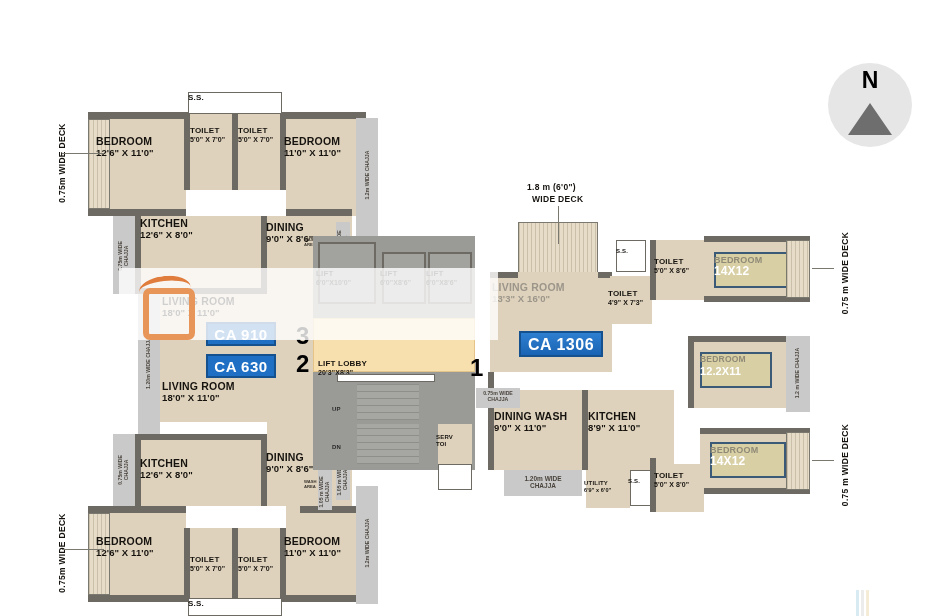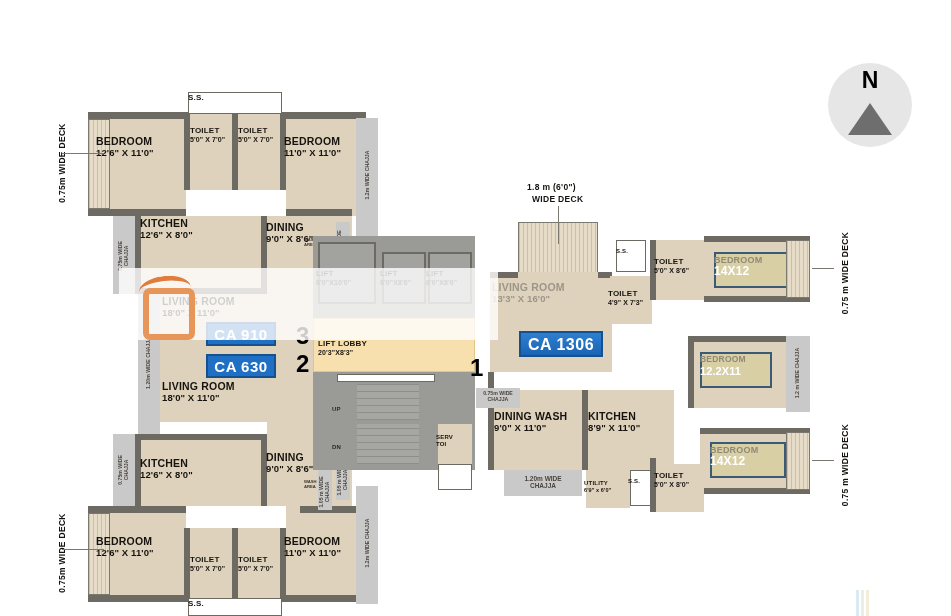--- a/index.html
+++ b/index.html
@@ -267,21 +267,21 @@
   <div class="lbl sm" style="left:380px;top:270px;width:48px;color:#2b2b2b;">
     <span class="n">LIFT</span>
     <span class="d">6'0"X8'6"</span>
   </div>
   <div class="lbl sm" style="left:426px;top:270px;width:48px;color:#2b2b2b;">
     <span class="n">LIFT</span>
     <span class="d">6'0"X8'6"</span>
   </div>
 
   <div style="position:absolute;left:313px;top:318px;width:162px;height:54px;background:#f8dfae;border:1px solid #e4c489;box-sizing:border-box;"></div>
-  <div class="lbl sm" style="left:318px;top:340px;width:152px;">
+  <div class="lbl sm" style="left:318px;top:360px;width:152px;">
     <span class="n">LIFT LOBBY</span>
     <span class="d">20'3"X8'3"</span>
   </div>
 
   <div class="core" style="left:315px;top:380px;width:128px;height:88px;"></div>
   <div class="white" style="left:337px;top:374px;width:98px;height:8px;border:1px solid #6d6a63;box-sizing:border-box;"></div>
   <div style="position:absolute;left:357px;top:384px;width:62px;height:36px;background:repeating-linear-gradient(0deg,#8e8e8b 0 1px,#a6a6a3 1px 7px);"></div>
   <div style="position:absolute;left:357px;top:424px;width:62px;height:40px;background:repeating-linear-gradient(0deg,#8e8e8b 0 1px,#a6a6a3 1px 7px);"></div>
   <div class="lbl xs" style="left:332px;top:406px;width:20px;color:#2b2b2b;">
     <span class="n">UP</span>

